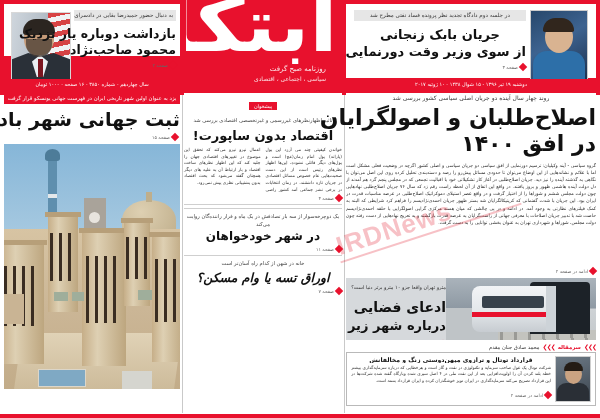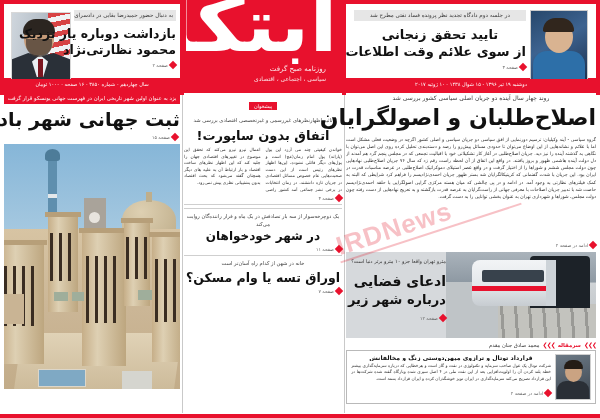--- a/index.html
+++ b/index.html
@@ -8,21 +8,21 @@
     background:#ffffff;
     font-family:"DejaVu Sans","Liberation Sans",sans-serif;
     direction:rtl;
   }
   .page{position:relative;width:600px;height:418px;background:#fff;}
 
   
   .masthead-band{position:absolute;left:0;top:0;width:600px;height:95px;background:#e8112d;}
 
   
-  .panel-left-top{position:absolute;left:4px;top:4px;width:176px;height:74px;background:#fff;}
+  .panel-left-top{position:absolute;left:4px;top:4px;width:176px;height:52px;background:#fff;}
   .panel-right-top{position:absolute;left:346px;top:4px;width:250px;height:74px;background:#fff;}
 
   .logo-wrap{position:absolute;left:186px;top:0;width:156px;height:95px;background:#e8112d;overflow:hidden;}
   .logo-main{
     position:absolute;right:4px;top:-12px;
     font-family:"DejaVu Sans","Liberation Sans",sans-serif;
     font-size:74px;font-weight:700;color:#fff;letter-spacing:-2px;
     line-height:1;white-space:nowrap;
     transform:scaleX(1.12);transform-origin:right top;
   }
@@ -116,21 +116,21 @@
   .mid-kicker{font-size:5.2px;color:#444;text-align:center;line-height:8px;white-space:nowrap;overflow:hidden;}
   .mid-hl{color:#111;font-weight:700;text-align:center;white-space:nowrap;}
   .mid-body{font-size:4.4px;line-height:6.6px;color:#333;text-align:justify;column-count:2;column-gap:5px;}
   .hr-thin{border-top:1px solid #cfcfcf;margin:3px 0;}
 
   
   .lead-kicker{font-size:6px;color:#3a3a3a;text-align:center;line-height:10px;white-space:nowrap;}
   .lead-hl{color:#111;font-weight:700;text-align:right;white-space:nowrap;letter-spacing:-1px;}
   .lead-body{font-size:4.6px;line-height:7.1px;color:#2d2d2d;text-align:justify;}
 
-  .metro-box{position:relative;width:250px;height:86px;overflow:hidden;background:#d6d9dc;}
+  .metro-box{position:relative;width:250px;height:62px;overflow:hidden;background:#d6d9dc;}
   .metro-photo{position:absolute;right:0;top:0;width:150px;height:86px;
     background:linear-gradient(180deg,#aab3bb 0%,#8e99a3 35%,#cfd3d6 36%,#b9bec2 100%);}
   .tunnel{position:absolute;right:6px;top:4px;width:60px;height:52px;background:#1c2228;border-radius:4px 4px 0 0;}
   .train{position:absolute;right:46px;top:8px;width:78px;height:46px;
     background:linear-gradient(180deg,#f2f4f6 0%,#e3e7ea 55%,#c7ccd1 100%);border-radius:8px 3px 3px 8px;}
   .train-win{position:absolute;right:6px;top:10px;width:62px;height:12px;background:#38424c;border-radius:2px;}
   .train-stripe{position:absolute;right:0;top:26px;width:78px;height:5px;background:#e8112d;}
   .train-front{position:absolute;right:40px;top:8px;width:10px;height:46px;background:#cdd3d8;}
   .rails{position:absolute;left:0;bottom:0;width:150px;height:34px;
     background:repeating-linear-gradient(86deg,#9a9a96 0 3px,#c3c3be 3px 14px);}
@@ -178,21 +178,21 @@
       <div class="suit"></div>
       <div class="shirt"></div>
       <div class="tie"></div>
       <div class="head"></div>
       <div class="hair"></div>
       <div class="beard"></div>
     </div>
     <div style="position:absolute;left:70px;top:6px;width:102px;">
       <div class="kicker-grey">به دنبال حضور حمیدرضا بقایی در دادسرای فرهنگ و رسانه انجام شد</div>
       <div class="hl-black" style="font-size:12.5px;line-height:16px;margin-top:5px;">بازداشت دوباره یار نزدیک</div>
-      <div class="hl-black" style="font-size:12.5px;line-height:16px;">محمود نظارتی‌نژاد</div>
+      <div class="hl-black" style="font-size:12.5px;line-height:16px;">محمود صاحب‌نژاد</div>
       <div class="more-tag" style="margin-top:4px;">
         <span class="diamond"></span>
         <span class="more-txt">صفحه ۲</span>
       </div>
     </div>
   </div>
 
   <div class="logo-wrap">
     <div class="logo-main">ابتکار</div>
     <div class="logo-sub">روزنامه صبح گرفت</div>
@@ -200,22 +200,22 @@
   </div>
 
   <div class="panel-right-top">
     <div class="portrait-big">
       <div class="pb-body"></div>
       <div class="pb-head"></div>
       <div class="pb-hair"></div>
     </div>
     <div style="position:absolute;right:70px;top:6px;width:172px;">
       <div class="kicker-grey">در جلسه دوم دادگاه تجدید نظر پرونده فساد نفتی مطرح شد</div>
-      <div class="hl-black" style="font-size:13px;line-height:17px;margin-top:5px;">تایید تحقق زنجانی</div>
-      <div class="hl-black" style="font-size:13px;line-height:17px;">از سوی علائم وقت اطلاعات</div>
+      <div class="hl-black" style="font-size:13px;line-height:17px;margin-top:5px;">جریان بابک زنجانی</div>
+      <div class="hl-black" style="font-size:13px;line-height:17px;">از سوی وزیر وقت دورنمایی</div>
       <div class="more-tag" style="margin-top:4px;">
         <span class="diamond"></span>
         <span class="more-txt">صفحه ۳</span>
       </div>
     </div>
   </div>
 
   <div class="datebar-left">
     <div class="dt">سال چهاردهم - شماره ۳۸۵۰ - ۱۶ صفحه - ۱۰۰۰ تومان</div>
   </div>
@@ -274,21 +274,21 @@
   <div class="vrule" style="left:344px;top:95px;height:318px;"></div>
 
   <div class="col-mid">
 
     <div style="text-align:center;">
       <span class="mid-badge">پیشخوان</span>
     </div>
 
     <div style="margin-top:4px;">
       <div class="mid-kicker">تاثیر اظهارنظرهای غیررسمی و غیرتخصصی اقتصادی بررسی شد</div>
-      <div class="mid-hl" style="font-size:13px;line-height:17px;margin-top:3px;">اتفاق بدون ساپورت!</div>
+      <div class="mid-hl" style="font-size:13px;line-height:17px;margin-top:3px;">اقتصاد بدون ساپورت!</div>
       <div class="mid-body" style="margin-top:3px;">خواندن کیفیتی چند می آرزد این پول (یارانه) پول امام زمان(عج) است و پول‌های دیگر قاتلی نشوده، این‌ها اظهار نظرهای رئیس است از این دست صحبت‌هایی عام خصوص مسائل اقتصادی در جریان تازه داشتنند، در زمان انتخابات در برخی نشر جماعی آمد کشور راضی اعمال نیرو نیرو می‌کند که تحقق این موضوع در تغییرهای اقتصادی جهان را جلبه کند که این اظهار نظرهای ساخت اقتصاد و بار ارتباط آن به علیه های دیگر همچنان گفته می‌شود که بحث اقتصاد بدون پشتیبانی نظری پیش نمی‌رود.</div>
       <div class="more-tag" style="margin-top:2px;">
         <span class="diamond"></span>
         <span class="more-txt">صفحه ۴</span>
       </div>
     </div>
 
     <div class="hr-thin"></div>
 
 
@@ -300,32 +300,33 @@
       <div class="more-tag" style="margin-top:2px;">
         <span class="diamond"></span>
         <span class="more-txt">صفحه ۱۱</span>
       </div>
     </div>
 
     <div class="hr-thin"></div>
 
     <div>
       <div class="mid-kicker">خانه در شهن از کدام راه آسان‌تر است</div>
-      <div class="mid-hl" style="font-size:12.5px;line-height:16px;margin-top:3px;">اوراق تسه یا وام مسکن؟</div>
+      <div class="mid-hl" style="font-size:12.5px;line-height:16px;margin-top:3px;font-style:italic;">اوراق تسه یا وام مسکن؟</div>
       <div class="more-tag" style="margin-top:2px;">
         <span class="diamond"></span>
         <span class="more-txt">صفحه ۷</span>
       </div>
     </div>
   </div>
 
   <div class="col-right">
 
     <div class="lead-kicker">روند چهار سال آینده دو جریان اصلی سیاسی کشور بررسی شد</div>
     <div class="lead-hl" style="font-size:22px;line-height:26px;margin-top:2px;">اصلاح‌طلبان و اصولگرایان</div>
+    <div class="lead-hl" style="font-size:22px;line-height:26px;">در افق ۱۴۰۰</div>
 
     <div class="lead-body" style="margin-top:5px;height:104px;overflow:hidden;">گروه سیاسی - آینه وکیلیان: ترسیم دورنمایی از افق سیاسی دو جریان سیاسی و اصلی کشور اگرچه در وضعیت فعلی مشکل است اما با علائم و نشانه‌هایی از این اوضاع می‌توان تا حدودی مسائل پیش‌رو را رصد و دسته‌بندی تحلیل کرده روی این اصل می‌توان با نگاهی به گذشته آینده را نیز دید. جریان اصلاح‌طلبی در آغاز کار تشکیلاتی خود با اقبالیت تجمعی که در مجلس پنجم گرد هم آمدند از دل دولت آینده هاشمی ظهور و بروز یافتند. در واقع این اتفاق از آن لحظه راست رقم زد که سال ۷۶ جریان اصلاح‌طلبی نهادهایی چون دولت مجلس ششم و شوراها را از اختیار گرفت و در واقع عصر استیلای دموکراتیک اصلاح‌طلبی در عرصه مناسبات قدرت در ایران بود. این جریان با شدت گفتمانی که کریتیکالگرایان شد بستر ظهور جریان احمدی‌نژادیسم را فراهم کرد شرایطی که البته به کمک فیلترهای نظارتی به وجود آمد. در ادامه و در پی چالشی که میان هسته مرکزی گرایی اصولگرایی با حلقه احمدی‌نژادیسم حاصت شد با تدبیر جریان اصلاحات با معرفی جهانی از راست‌گرایان به عرصه قدرت بازگشته و به تعریج نهادهایی از دست رفته چون دولت مجلس، شوراها و شهرداری تهران به عنوان بخشی توانایی را به دست گرفت.</div>
     <div class="more-tag" style="margin-top:2px;">
       <span class="diamond"></span>
       <span class="more-txt">ادامه در صفحه ۲</span>
     </div>
 
     <div class="metro-box" style="margin-top:4px;">
       <div class="metro-photo">
         <div class="rails"></div>

